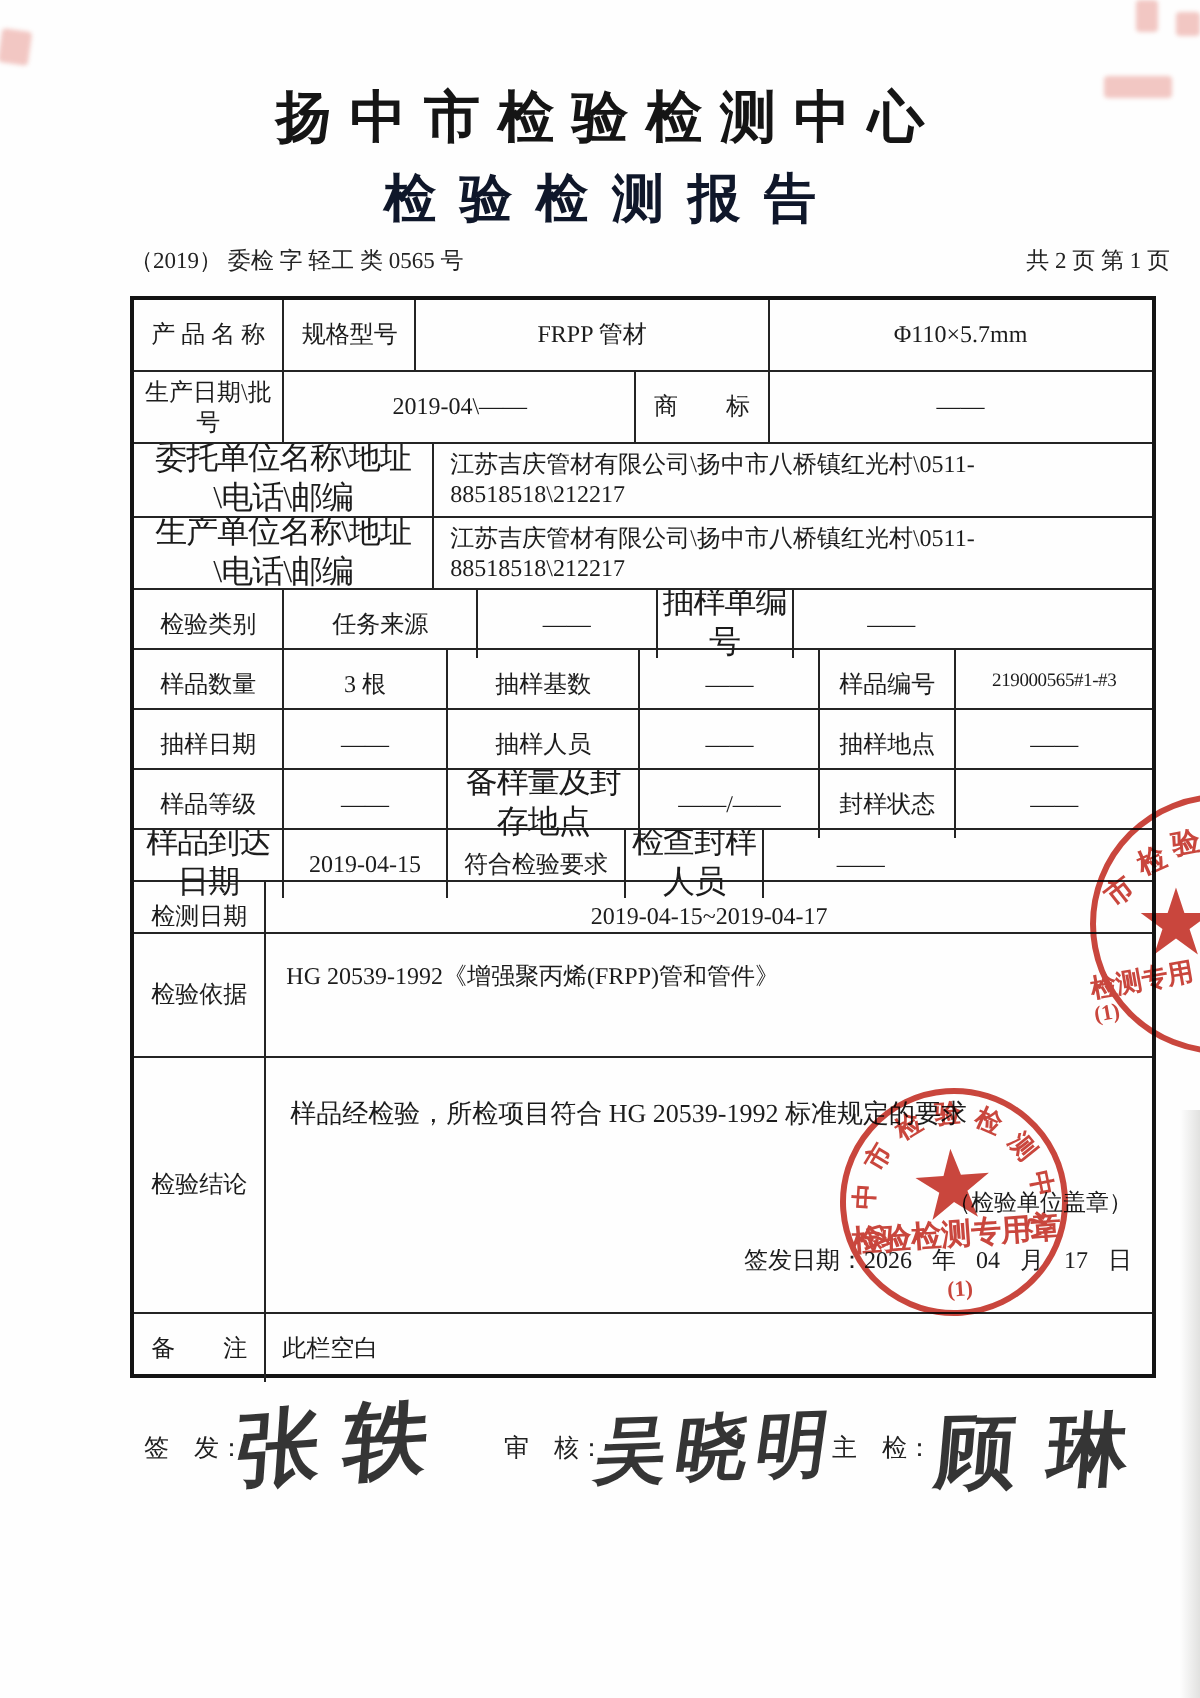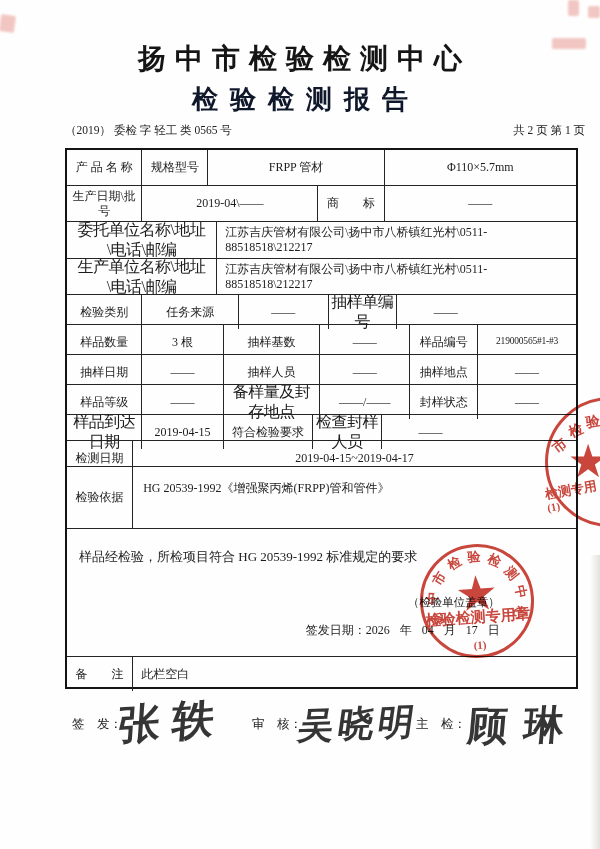--- a/index.html
+++ b/index.html
@@ -158,20 +158,21 @@
       <div class="tcell cl1">检测日期</div>
       <div class="tcell cl2">2019-04-15~2019-04-17</div>
     </div>
 
     <div class="trow hBasis">
       <div class="tcell cl1">检验依据</div>
       <div class="tcell cl2 left basis-val">HG 20539-1992《增强聚丙烯(FRPP)管和管件》</div>
     </div>
 
     <div class="trow hConc">
+      <div class="tcell cl1">检验结论</div>
       <div class="tcell cl2 concl">
         <div class="concl-text">样品经检验，所检项目符合 HG 20539-1992 标准规定的要求</div>
         <div class="seal-note">（检验单位盖章）</div>
         <div class="issue-line">
           <span>签发日期：</span><span class="dt">2026 年 04 月 17 日</span>
         </div>
       </div>
     </div>
 
     <div class="trow hRem">

